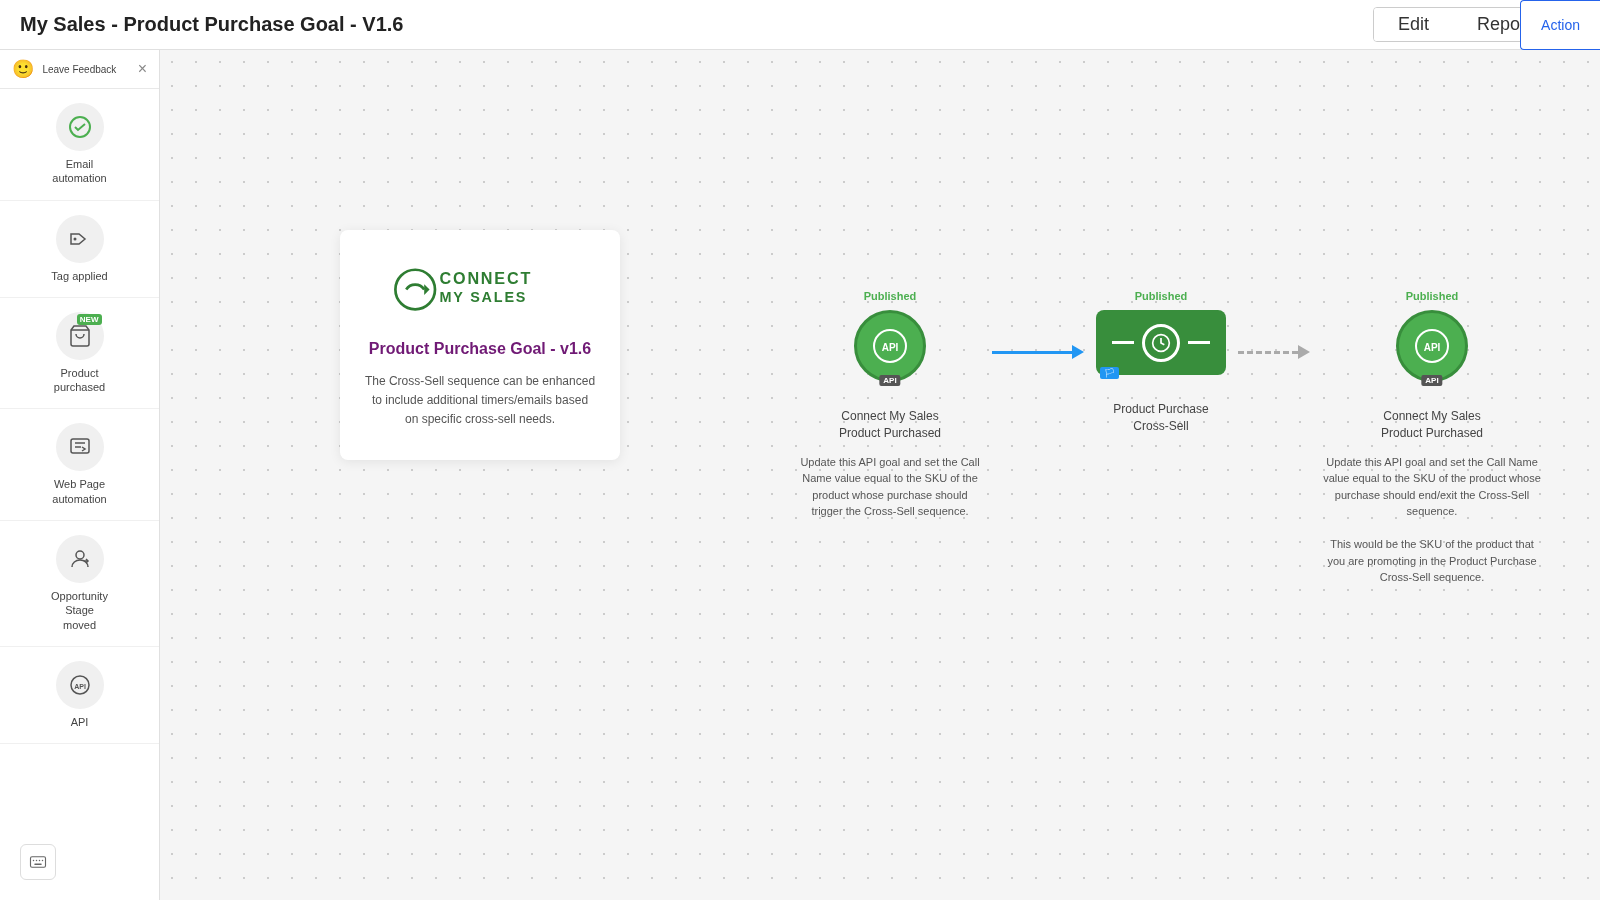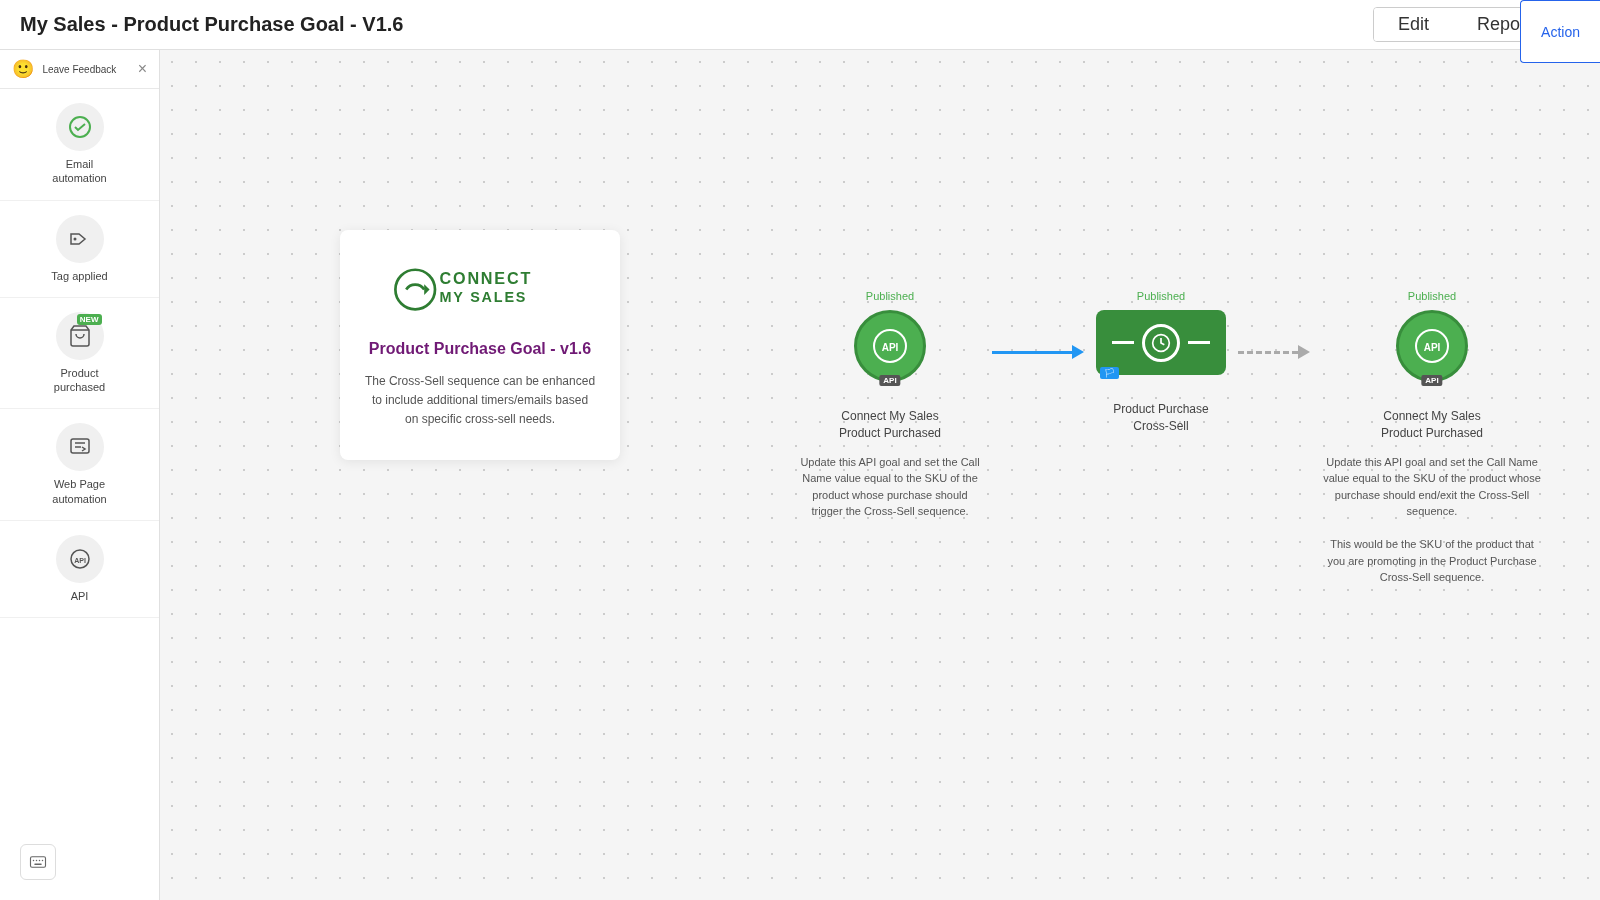--- a/index.html
+++ b/index.html
@@ -11,21 +11,21 @@
       padding: 0 20px; height: 50px; background: #fff;
       border-bottom: 1px solid #e0e0e0; position: relative; z-index: 10;
     }
     .header-title { font-size: 20px; font-weight: 600; color: #222; }
     .header-center { display: flex; gap: 0; border: 1px solid #ccc; border-radius: 4px; overflow: hidden; }
     .header-btn {
       padding: 6px 24px; font-size: 18px; cursor: pointer; border: none;
       background: #fff; color: #333;
     }
     .header-btn.active { background: #fff; font-weight: 500; }
-    .header-right { position: absolute; right: 0; top: 0; height: 63px; display: flex; align-items: center; }
+    .header-right { position: absolute; right: 0; top: 0; height: 50px; display: flex; align-items: center; }
     .action-btn {
       padding: 8px 20px; background: #fff; border: 1px solid #2563eb;
       color: #2563eb; font-size: 14px; font-weight: 500; cursor: pointer;
       border-radius: 4px 0 0 4px; height: 100%; border-right: none;
     }
 
     
     .main { display: flex; height: calc(900px - 50px); }
 
     
@@ -74,21 +74,21 @@
       padding: 30px 24px; text-align: center;
       box-shadow: 0 2px 12px rgba(0,0,0,0.08);
     }
     .campaign-logo { margin-bottom: 16px; }
     .campaign-logo svg { width: 180px; height: 60px; }
     .campaign-title { font-size: 16px; font-weight: 600; color: #701a75; margin-bottom: 14px; }
     .campaign-desc { font-size: 12px; color: #555; line-height: 1.6; }
 
     .flow-node { display: flex; flex-direction: column; align-items: center; position: relative; }
 
-    .node-status { font-size: 11px; color: #4caf50; font-weight: 400; margin-bottom: 8px; }
+    .node-status { font-size: 11px; color: #4caf50; font-weight: 700; margin-bottom: 8px; }
 
     .node-circle {
       width: 72px; height: 72px; border-radius: 50%; background: #4caf50;
       display: flex; align-items: center; justify-content: center;
       position: relative; border: 3px solid #388e3c;
     }
     .node-api-label {
       position: absolute; bottom: -4px; left: 50%; transform: translateX(-50%);
       background: #555; color: #fff; font-size: 8px; padding: 1px 4px;
       border-radius: 2px; font-weight: bold;
@@ -167,20 +167,31 @@
         <div class="sidebar-item-icon">
           <svg width="24" height="24" viewBox="0 0 24 24" fill="none">
             <rect x="3" y="4" width="18" height="14" rx="2" stroke="#555" stroke-width="1.5" fill="none"></rect>
             <path d="M7 8h10M7 12h6" stroke="#555" stroke-width="1.5"></path>
             <path d="M14 16l3-2-3-2" stroke="#555" stroke-width="1.5" fill="none"></path>
           </svg>
         </div>
         <span class="sidebar-item-label">Web Page<br>automation</span>
       </div>
 
+      <div class="sidebar-item">
+        <div class="sidebar-item-icon">
+          <svg width="24" height="24" viewBox="0 0 24 24" fill="none">
+            <circle cx="12" cy="8" r="4" stroke="#555" stroke-width="1.5" fill="none"></circle>
+            <path d="M4 20c0-4 3.6-7 8-7s8 3 8 7" stroke="#555" stroke-width="1.5" fill="none"></path>
+            <line x1="16" y1="14" x2="20" y2="14" stroke="#555" stroke-width="1.5"></line>
+            <polyline points="18,12 20,14 18,16" stroke="#555" stroke-width="1.5" fill="none"></polyline>
+          </svg>
+        </div>
+        <span class="sidebar-item-label">Opportunity<br>Stage<br>moved</span>
+      </div>
 
       <div class="sidebar-item">
         <div class="sidebar-item-icon">
           <svg width="24" height="24" viewBox="0 0 24 24" fill="none">
             <circle cx="12" cy="12" r="9" stroke="#555" stroke-width="1.5" fill="none"></circle>
             <text x="12" y="16" text-anchor="middle" font-size="7" fill="#555" font-weight="bold">API</text>
           </svg>
         </div>
         <span class="sidebar-item-label">API</span>
       </div>

